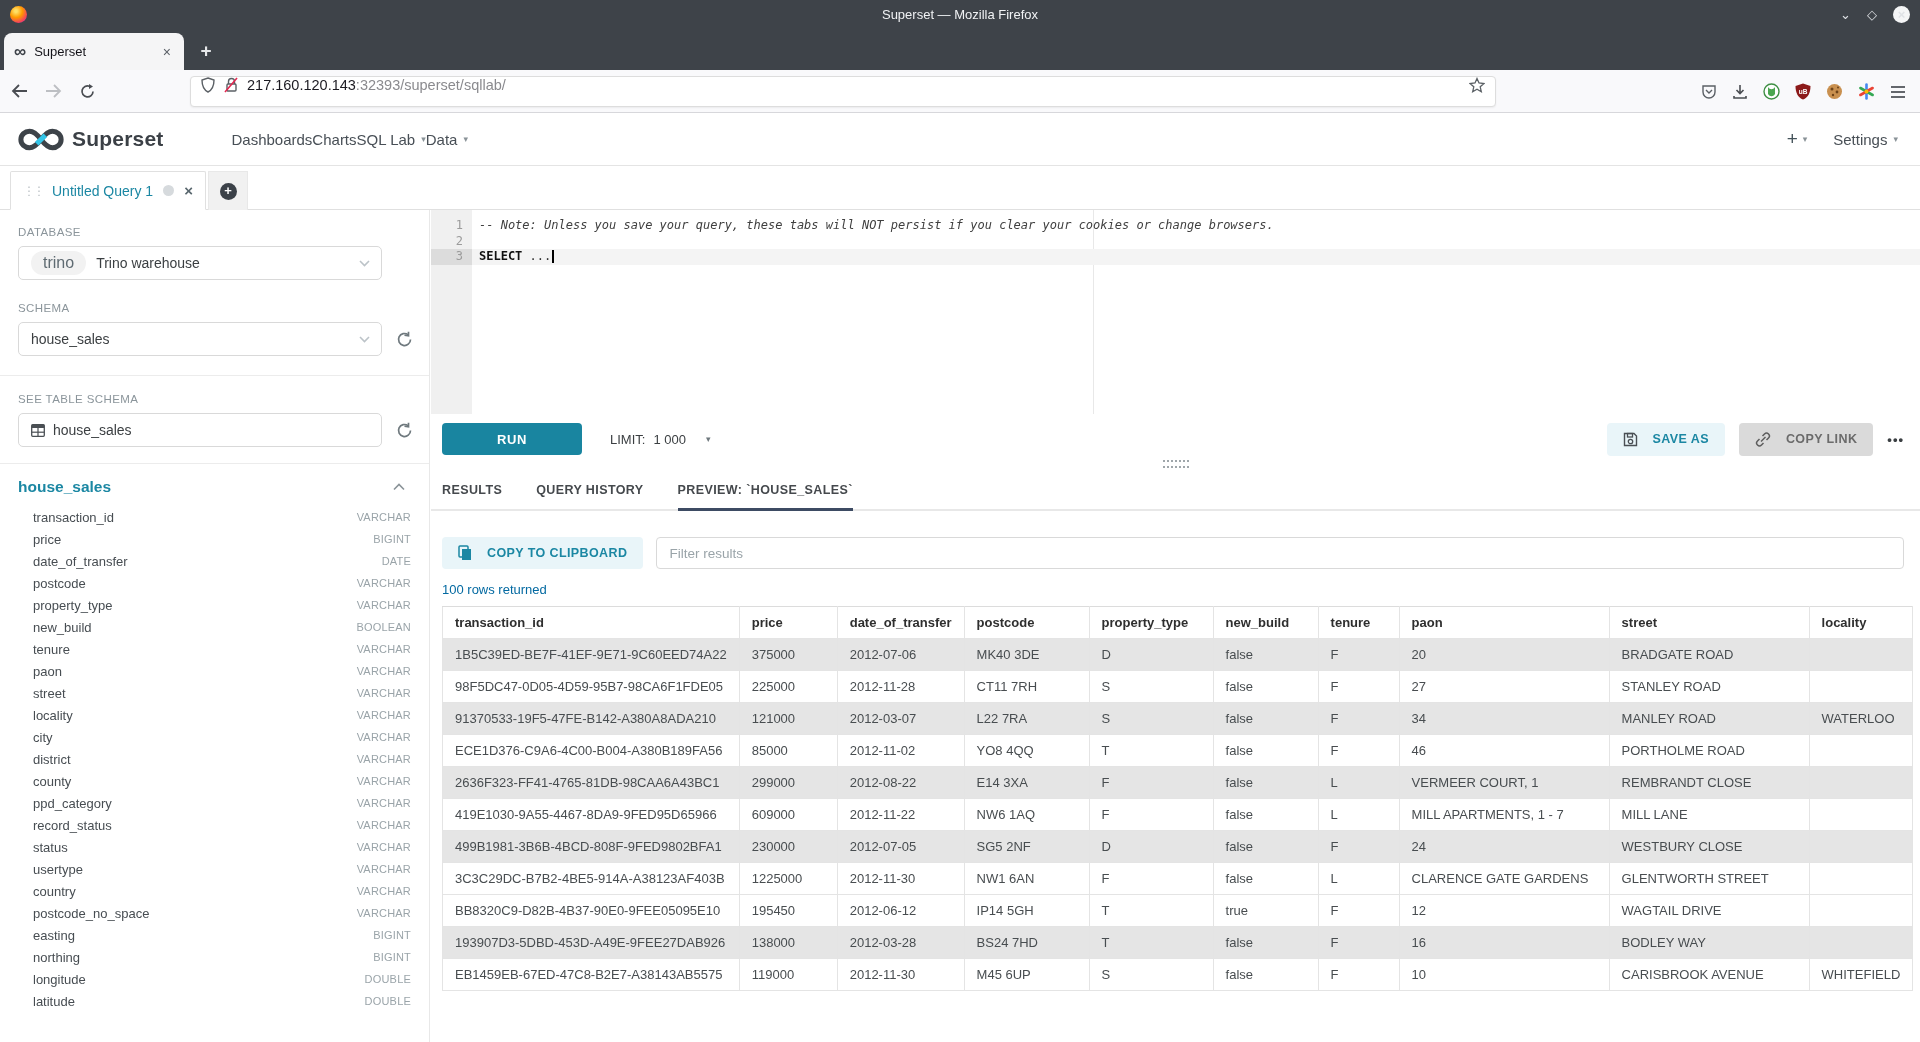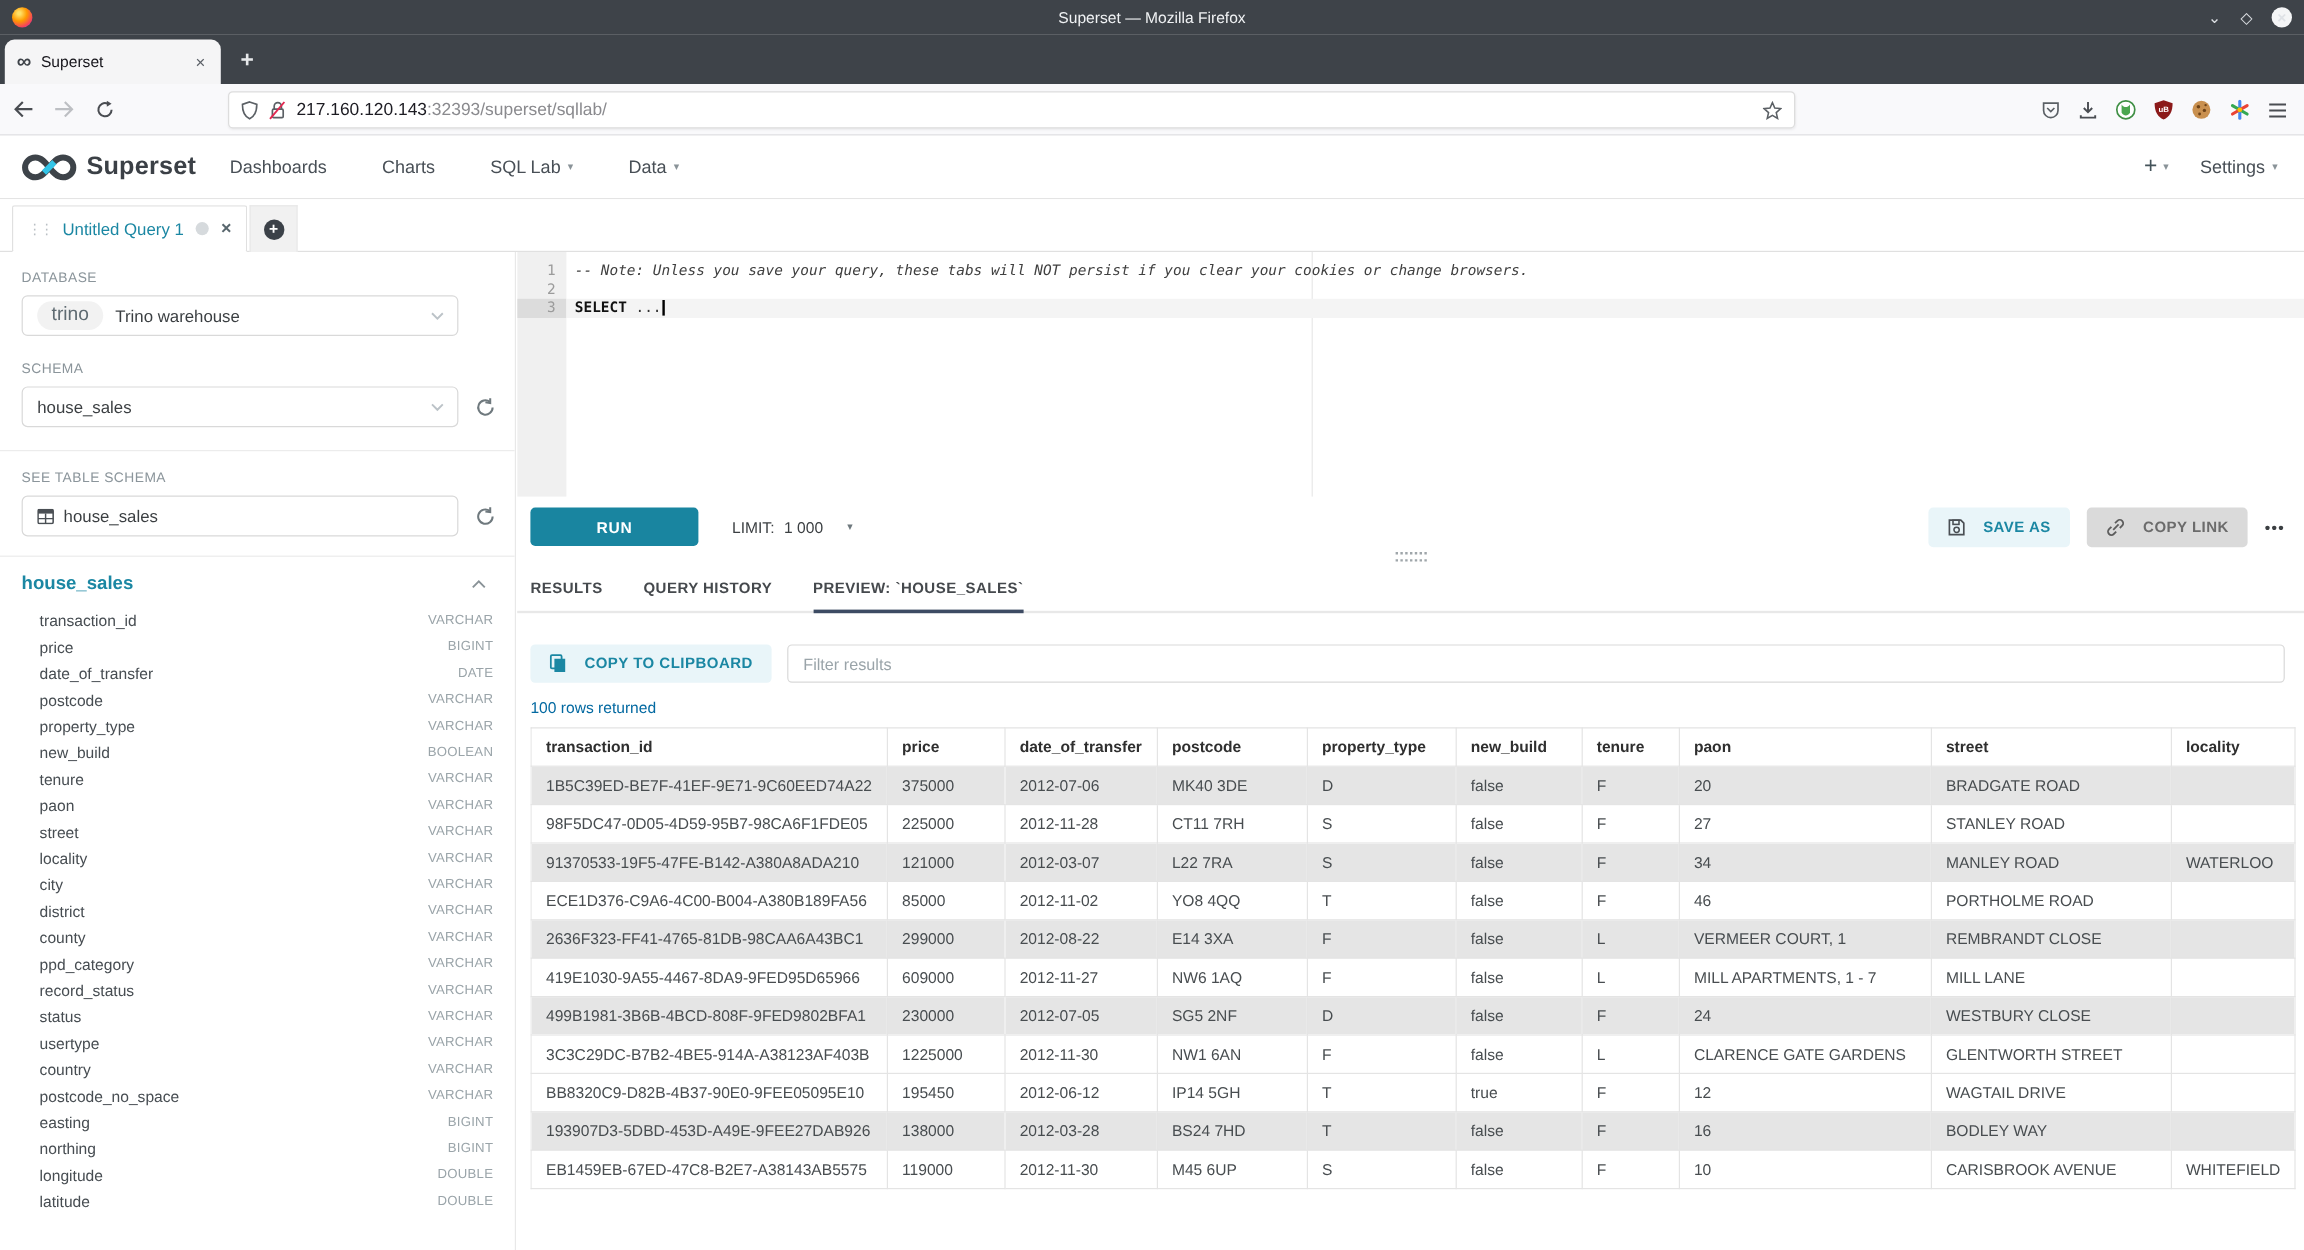--- a/index.html
+++ b/index.html
@@ -25,32 +25,32 @@
   .btab-label { font-size:13px; color:#15141a; flex:1; }
   .btab-close { color:#5b6067; font-size:14px; padding:0 3px; }
   .newtab-btn { position:absolute; left:192px; top:8px; color:#e6e8ea; font-size:19px; font-weight:bold;
     width:28px; height:28px; display:flex; align-items:center; justify-content:center; }
 
   .btoolbar { position:absolute; left:0; top:70px; width:1920px; height:43px; background:#f9f9fb;
     border-bottom:1px solid #d7d7db; display:flex; align-items:center; }
   .nav-ico { width:30px; height:30px; display:flex; align-items:center; justify-content:center; margin-left:4px; }
   .urlbar { position:absolute; left:190px; top:6px; width:1306px; height:31px; background:#fff;
     border:1px solid #ddd; border-radius:4px; box-shadow:0 1px 2px rgba(0,0,0,.06);
-    display:flex; align-items:center; padding:0 10px; }
+    display:flex; padding:0 10px; }
   .url-text { font-size:14.5px; margin-left:8px; flex:1; white-space:nowrap; overflow:hidden; }
   .url-host { color:#1c1b22; }
   .url-path { color:#8a8a8e; }
   .right-icons { position:absolute; right:14px; top:6px; height:31px; display:flex; align-items:center; gap:15px; }
 
   
   .navbar { position:absolute; left:0; top:113px; width:1920px; height:53px; background:#fff;
     border-bottom:1px solid #e4e4e4; display:flex; align-items:center; }
   .brand { display:flex; align-items:center; margin-left:18px; }
   .brand-name { font-size:21px; font-weight:bold; color:#3b4046; letter-spacing:.2px; margin-left:8px; }
-  .nav-items { display:flex; align-items:center; margin-left:28px; gap:46px; }
+  .nav-items { display:flex; align-items:center; margin-left:68px; }
   .nav-item { font-size:15px; color:#484f56; display:flex; align-items:center; gap:6px; cursor:pointer; }
   .caret { font-size:9px; color:#8a9398; }
   .nav-right { position:absolute; right:22px; display:flex; align-items:center; gap:26px; }
   .plus-menu { font-size:19px; color:#44535a; display:flex; align-items:center; gap:5px; }
   .settings-menu { font-size:15px; color:#484f56; display:flex; align-items:center; gap:6px; }
 
   
   .qtabs { position:absolute; left:0; top:166px; width:1920px; height:44px; background:#fff;
     border-bottom:1px solid #e0e0e0; }
   .qtab { position:absolute; left:10px; top:5px; width:196px; height:39px; background:#fff;
@@ -625,21 +625,21 @@
               <td>F</td>
               <td>false</td>
               <td>L</td>
               <td>VERMEER COURT, 1</td>
               <td>REMBRANDT CLOSE</td>
               <td></td>
             </tr>
             <tr class="even">
               <td>419E1030-9A55-4467-8DA9-9FED95D65966</td>
               <td>609000</td>
-              <td>2012-11-27</td>
+              <td>2012-11-22</td>
               <td>NW6 1AQ</td>
               <td>F</td>
               <td>false</td>
               <td>L</td>
               <td>MILL APARTMENTS, 1 - 7</td>
               <td>MILL LANE</td>
               <td></td>
             </tr>
             <tr class="odd">
               <td>499B1981-3B6B-4BCD-808F-9FED9802BFA1</td>

